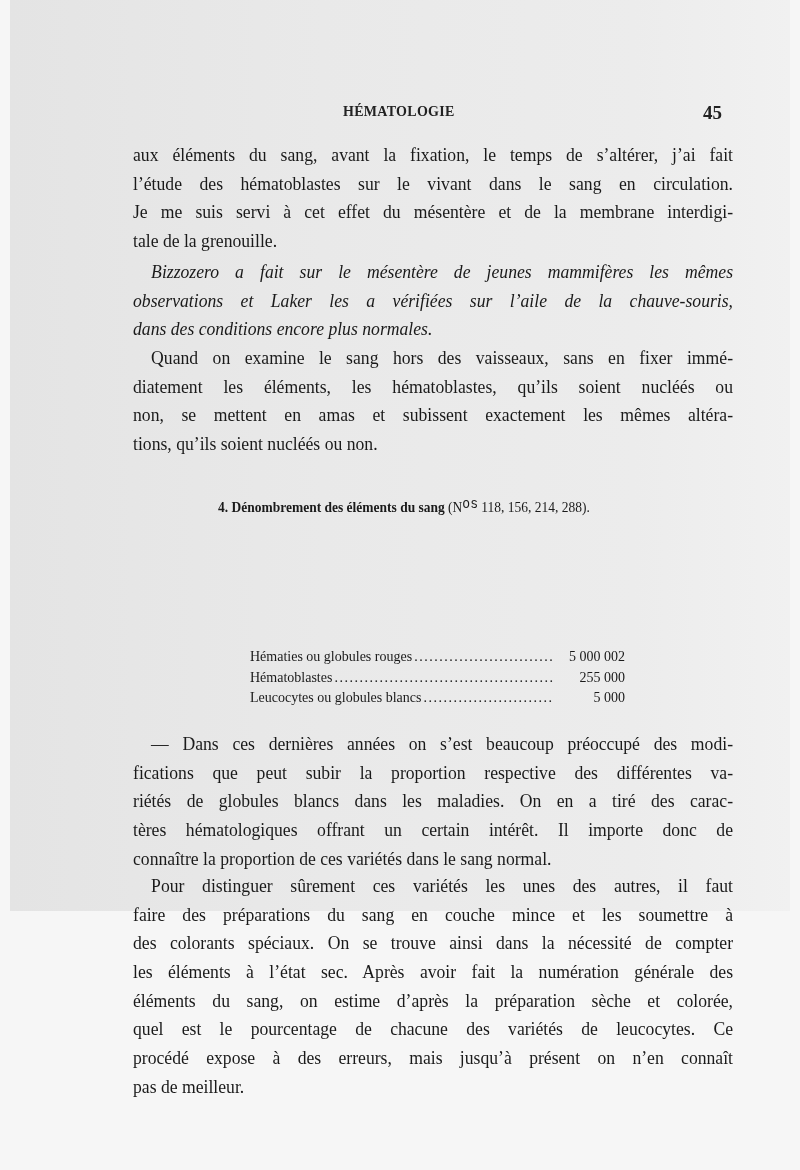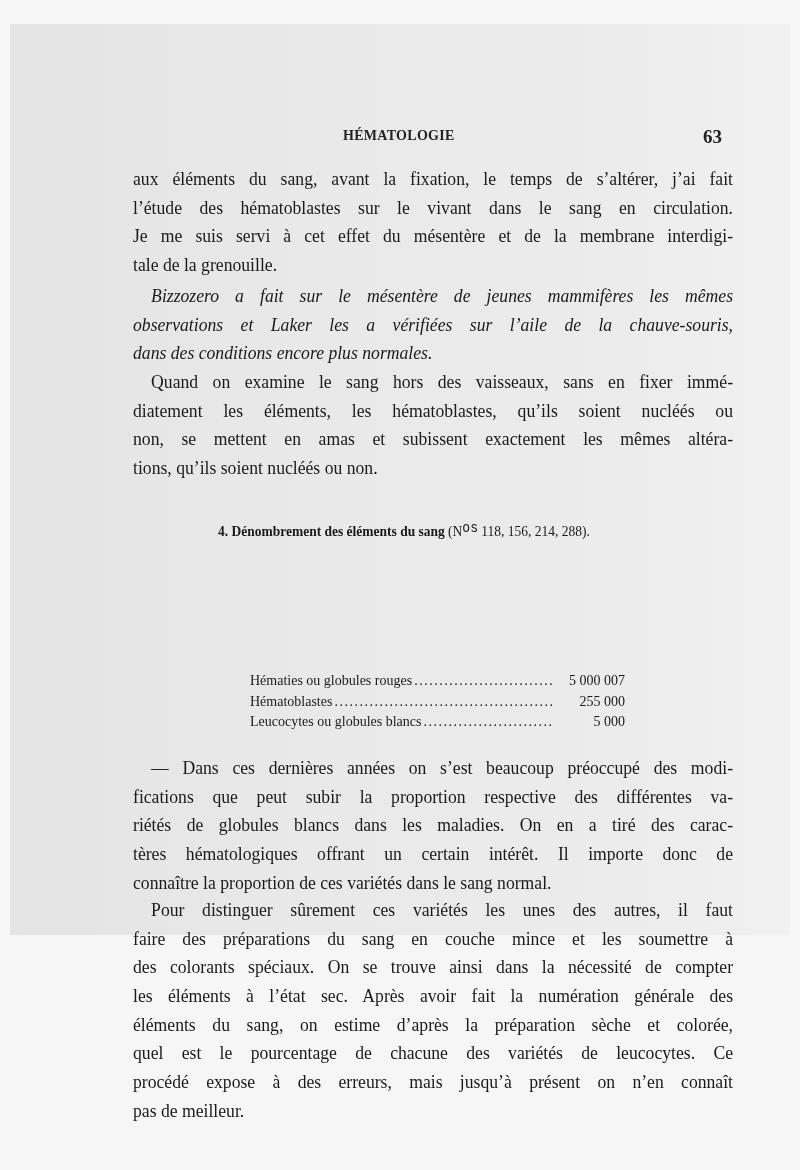--- a/index.html
+++ b/index.html
@@ -15,21 +15,20 @@
     }
     .page {
       position: absolute;
       left: 10px;
       top: 0;
       width: 780px;
       height: 911px;
       background: linear-gradient(90deg, #e4e4e4 0%, #e9e9e9 40%, #ececec 80%, #f1f1f1 100%);
       font-family: "Liberation Serif", "DejaVu Serif", serif;
       color: #1a1a1a;
-      margin-top: 24px;
     }
     .running-head {
       position: absolute;
       top: 104px;
       left: 0;
       width: 780px;
       height: 20px;
     }
     .running-title {
       position: absolute;
@@ -123,21 +122,21 @@
       white-space: nowrap;
     }
   </style>
 </head>
 <body>
 
 <div class="page">
 
   <div class="running-head">
     <span class="running-title">HÉMATOLOGIE</span>
-    <span class="page-number">63</span>
+    <span class="page-number">45</span>
   </div>
 
   <div class="text-block" style="top:141px;">
     <span class="line">aux éléments du sang, avant la fixation, le temps de s’altérer, j’ai fait</span>
     <span class="line">l’étude des hématoblastes sur le vivant dans le sang en circulation.</span>
     <span class="line">Je me suis servi à cet effet du mésentère et de la membrane interdigi-</span>
     <span class="line last">tale de la grenouille.</span>
   </div>
 
   <div class="text-block" style="top:258px;font-style:italic;">
@@ -157,21 +156,21 @@
     <span class="num">4.</span>
     <span class="title">Dénombrement des éléments du sang</span>
     <span class="ref"><span>(N</span><sup>os</sup><span> 118, 156, 214, 288).</span></span>
   </div>
 
 
   <div class="data-table">
     <div class="data-row">
       <span class="data-label">Hématies ou globules rouges</span>
       <span class="data-dots">..................................</span>
-      <span class="data-value">5 000 007</span>
+      <span class="data-value">5 000 002</span>
     </div>
     <div class="data-row">
       <span class="data-label">Hématoblastes</span>
       <span class="data-dots">..............................................................</span>
       <span class="data-value">255 000</span>
     </div>
     <div class="data-row">
       <span class="data-label">Leucocytes ou globules blancs</span>
       <span class="data-dots">..................................</span>
       <span class="data-value">5 000</span>

